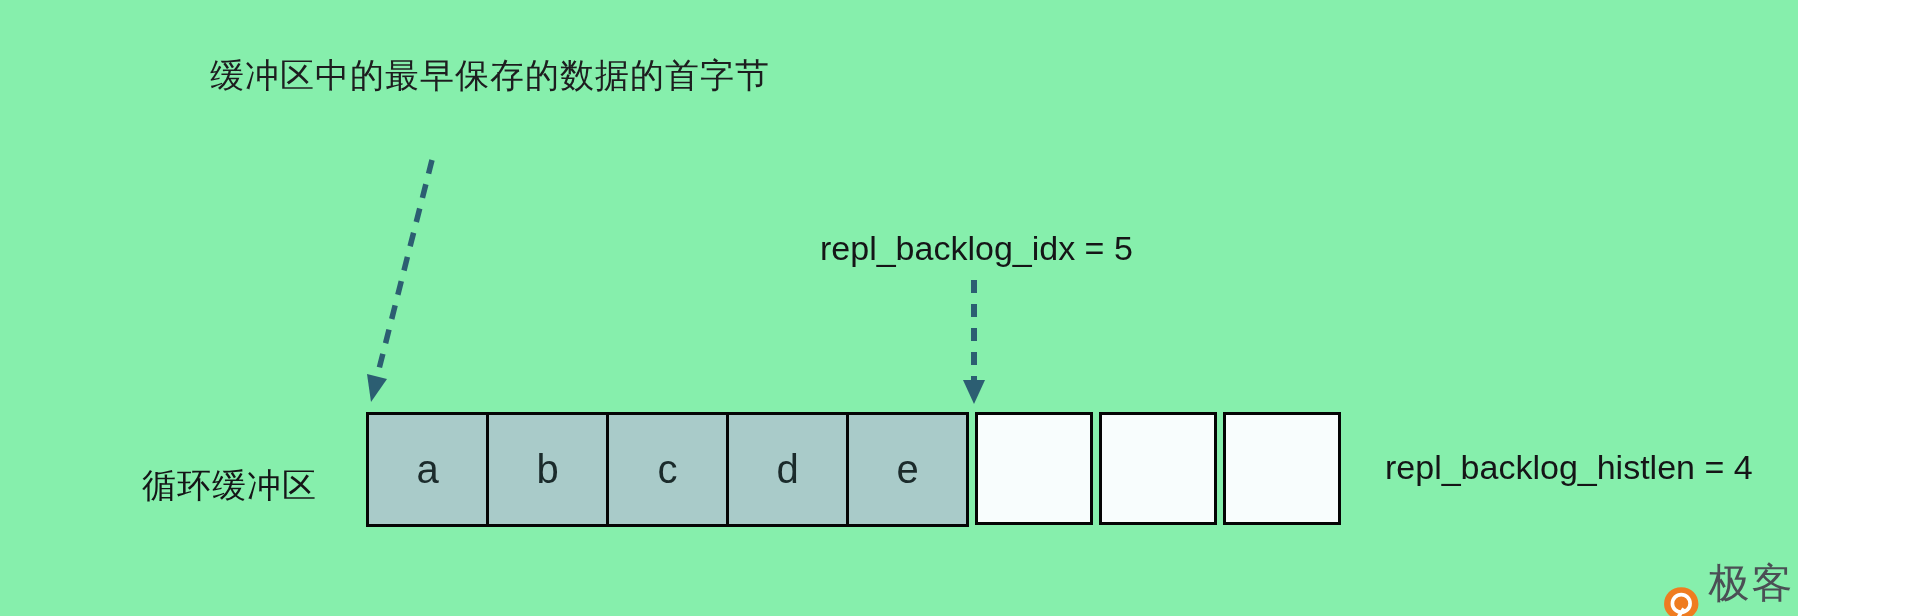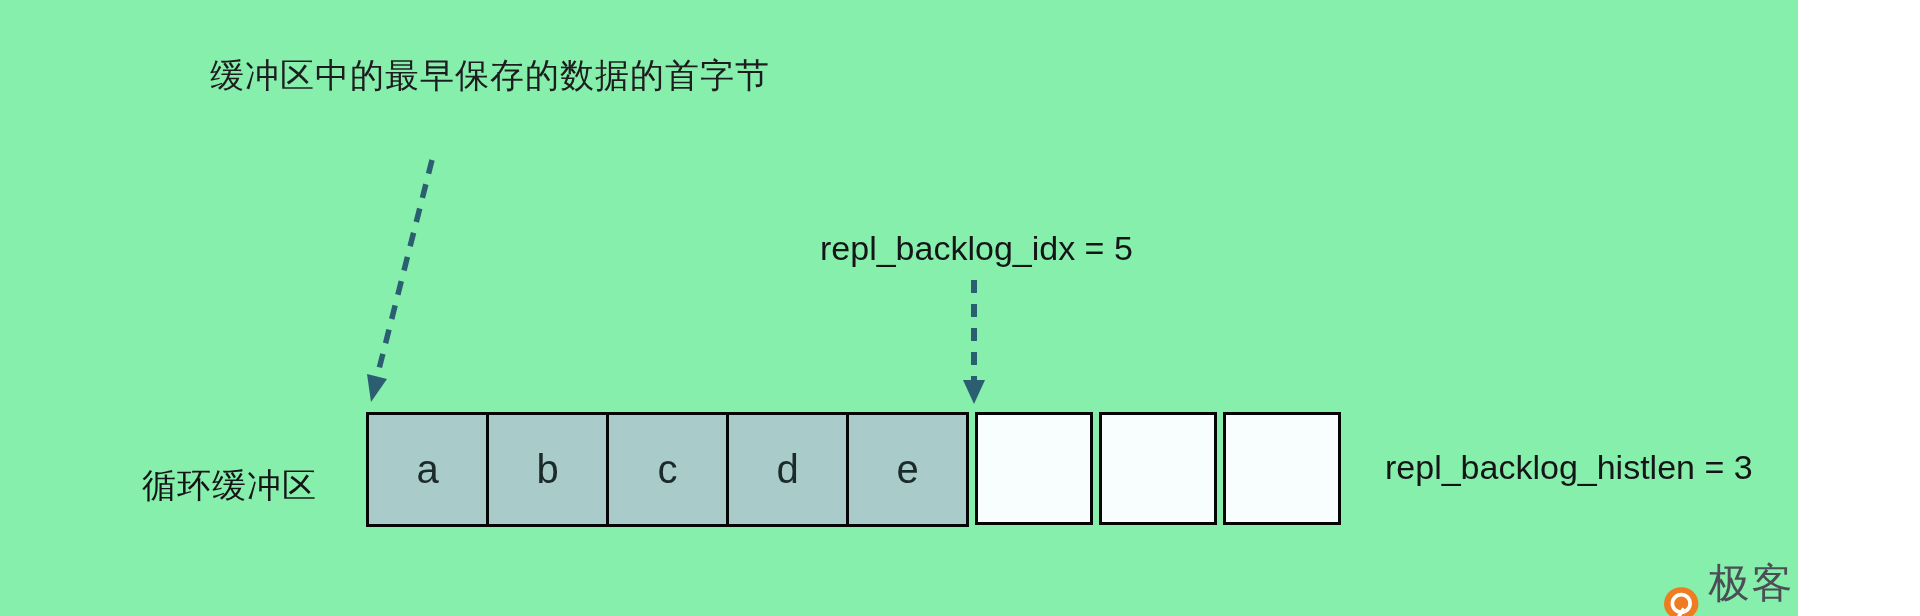--- a/index.html
+++ b/index.html
@@ -54,21 +54,21 @@
 <div class="canvas">
 
   <div class="annotation">
     <div>缓冲区中的最早保存的数据的首字节</div>
   </div>
 
   <div class="side-label label-idx">repl_backlog_idx = 5</div>
 
   <div class="side-label label-buffer-name">循环缓冲区</div>
 
-  <div class="side-label label-histlen">repl_backlog_histlen = 3</div>
+  <div class="side-label label-histlen">repl_backlog_histlen = 4</div>
 
   <svg class="arrow-overlay" viewBox="0 0 1920 616">
     <g>
       <line x1="432" y1="160" x2="377" y2="377" stroke="#2c5e72" stroke-width="5.5" stroke-dasharray="14 11"></line>
       <polygon points="371,402 387,379 367,374" fill="#2c5e72"></polygon>
     </g>
     <g>
       <line x1="974" y1="280" x2="974" y2="382" stroke="#2c5e72" stroke-width="6" stroke-dasharray="13 11"></line>
       <polygon points="974,404 963,380 985,380" fill="#2c5e72"></polygon>
     </g>

